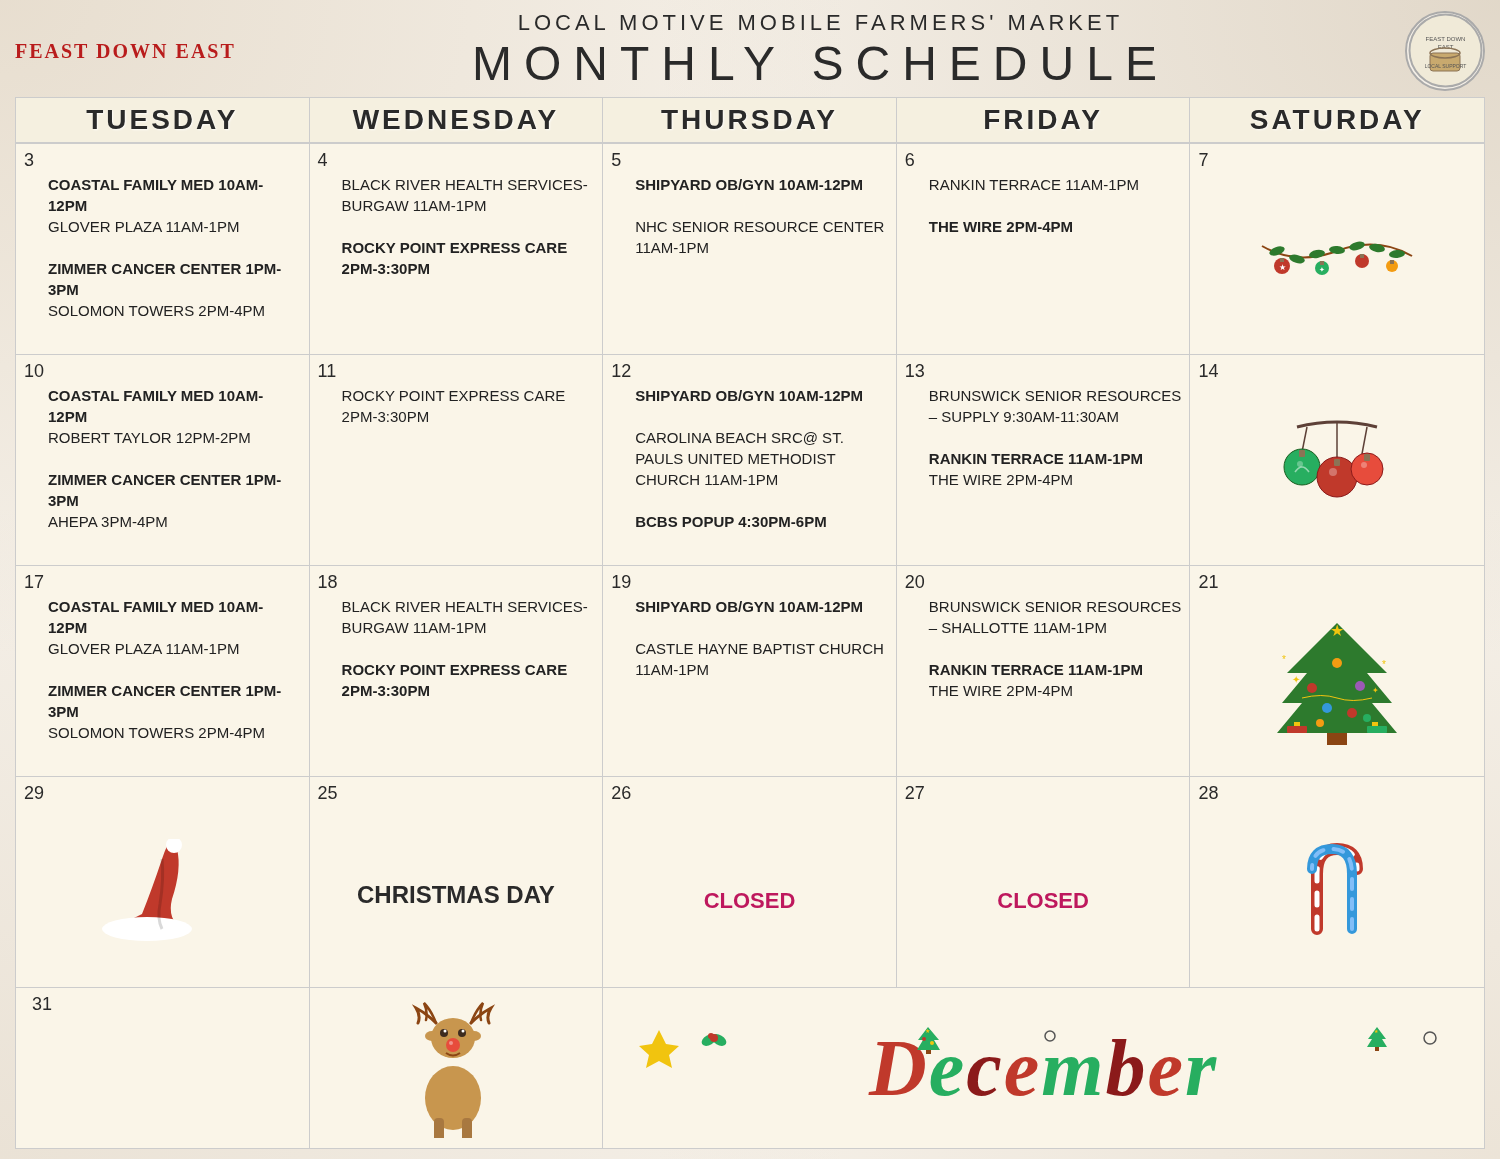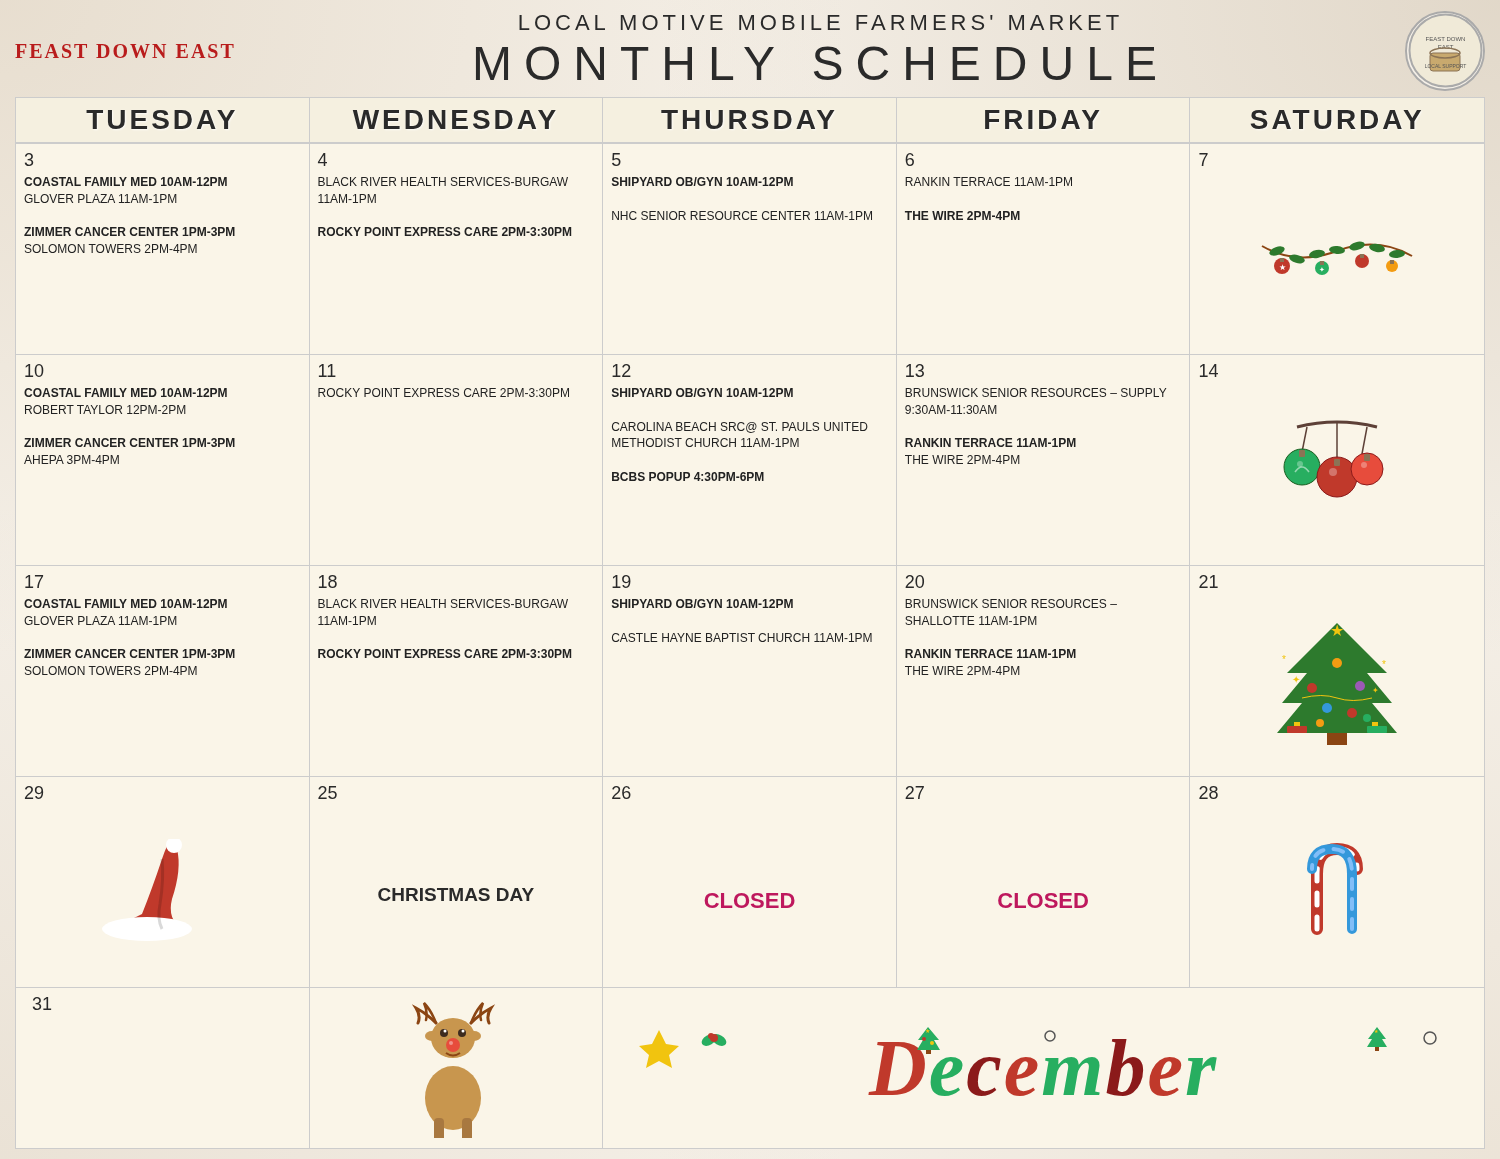--- a/index.html
+++ b/index.html
@@ -143,23 +143,24 @@
     .calendar-cell:last-child { border-right: none; }
 
     .cell-date {
       font-size: 18px;
       color: #2a2a2a;
       font-weight: normal;
       margin-bottom: 3px;
     }
 
     .cell-content {
-      font-size: 12px;
+      font-size: 15px;
       line-height: 1.4;
       color: #222;
+      margin-left: 24px;
     }
 
     .event-bold {
       font-weight: bold;
       display: block;
     }
 
     .event-normal {
       display: block;
     }
@@ -174,21 +175,21 @@
 
     .closed-text {
       font-size: 22px;
       font-weight: bold;
       color: #be185d;
       margin-top: 20px;
       display: block;
     }
 
     .christmas-day-text {
-      font-size: 19px;
+      font-size: 24px;
       font-weight: bold;
       color: #2a2a2a;
       display: block;
       margin-top: 8px;
     }
 
     .new-years-text {
       font-size: 22px;
       font-weight: bold;
       color: #2a2a2a;

